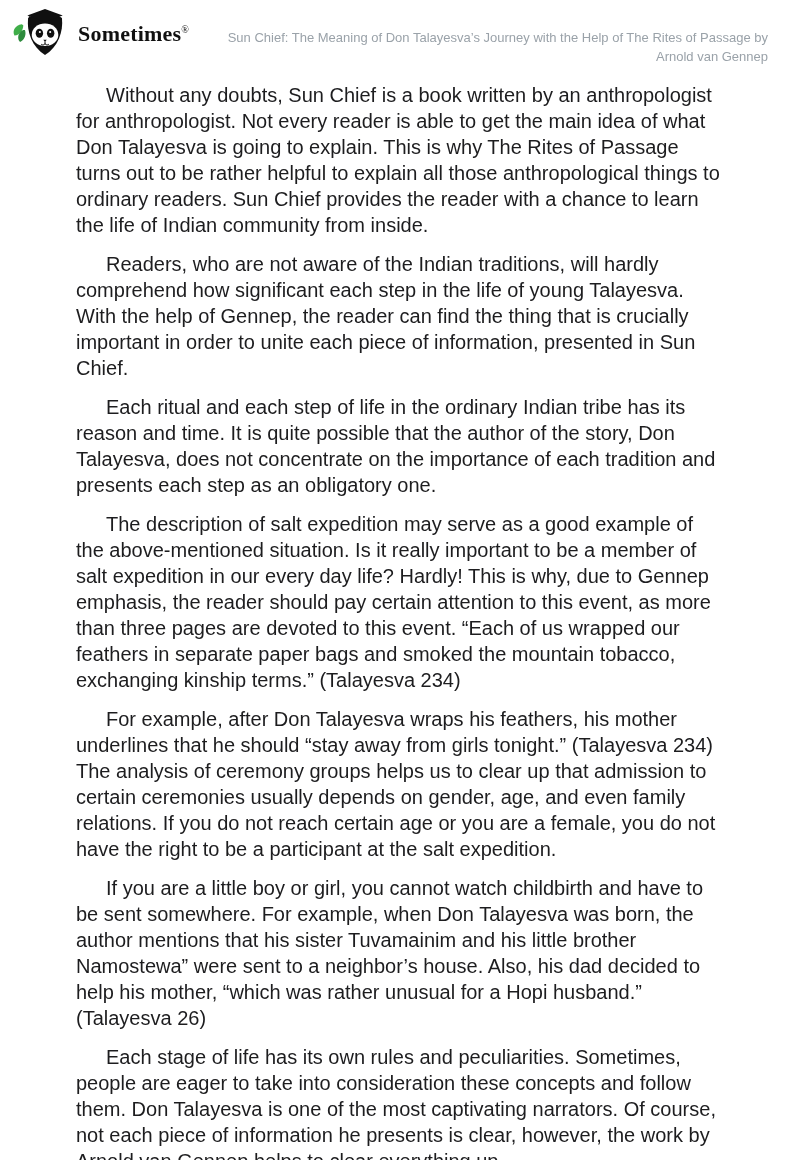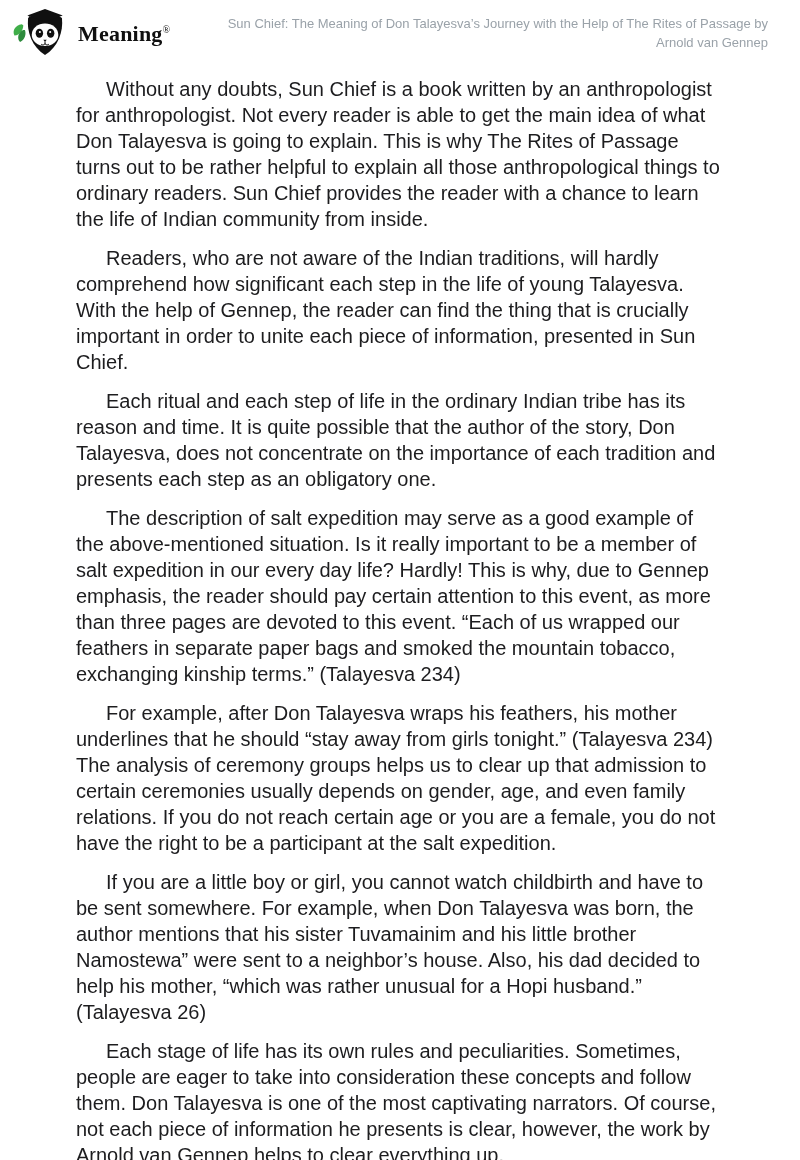--- a/index.html
+++ b/index.html
@@ -43,21 +43,21 @@
     color: #101010;
     letter-spacing: 0.2px;
   }
   .wordmark sup {
     font-size: 10px;
     font-weight: 400;
     vertical-align: super;
   }
   .doc-title {
     max-width: 565px;
-    margin-top: 6px;
+    margin-top: 20px;
     text-align: right;
     font-size: 13px;
     line-height: 19px;
     color: #9aa2a9;
   }
   
   .content {
     flex: 1 1 auto;
     padding: 16px 76px 0 76px;
   }
@@ -105,21 +105,21 @@
 
           <ellipse cx="34" cy="31" rx="4.6" ry="5.6" fill="#101010"></ellipse>
           <ellipse cx="48" cy="31" rx="4.6" ry="5.6" fill="#101010"></ellipse>
           <circle cx="34.6" cy="29.6" r="1.3" fill="#ffffff"></circle>
           <circle cx="47.4" cy="29.6" r="1.3" fill="#ffffff"></circle>
 
           <path d="M38.8 39 L43.2 39 L41 41.6 Z" fill="#101010"></path>
           <path d="M41 41.6 L41 44.2 M41 44.2 C39.5 46 37.8 46 36.6 45 M41 44.2 C42.5 46 44.2 46 45.4 45" stroke="#101010" stroke-width="1.2" fill="none" stroke-linecap="round"></path>
         </svg>
       </span>
-      <span class="wordmark"><span>Meaning</span><sup>®</sup></span>
+      <span class="wordmark"><span>Sometimes</span><sup>®</sup></span>
     </div>
     <div class="doc-title">Sun Chief: The Meaning of Don Talayesva’s Journey with the Help of The Rites of Passage by Arnold van Gennep</div>
   </header>
 
   <main class="content">
     <p>Without any doubts, Sun Chief is a book written by an anthropologist for anthropologist. Not every reader is able to get the main idea of what Don Talayesva is going to explain. This is why The Rites of Passage turns out to be rather helpful to explain all those anthropological things to ordinary readers. Sun Chief provides the reader with a chance to learn the life of Indian community from inside.</p>
     <p>Readers, who are not aware of the Indian traditions, will hardly comprehend how significant each step in the life of young Talayesva. With the help of Gennep, the reader can find the thing that is crucially important in order to unite each piece of information, presented in Sun Chief.</p>
     <p>Each ritual and each step of life in the ordinary Indian tribe has its reason and time. It is quite possible that the author of the story, Don Talayesva, does not concentrate on the importance of each tradition and presents each step as an obligatory one.</p>
     <p>The description of salt expedition may serve as a good example of the above-mentioned situation. Is it really important to be a member of salt expedition in our every day life? Hardly! This is why, due to Gennep emphasis, the reader should pay certain attention to this event, as more than three pages are devoted to this event. “Each of us wrapped our feathers in separate paper bags and smoked the mountain tobacco, exchanging kinship terms.” (Talayesva 234)</p>
     <p>For example, after Don Talayesva wraps his feathers, his mother underlines that he should “stay away from girls tonight.” (Talayesva 234) The analysis of ceremony groups helps us to clear up that admission to certain ceremonies usually depends on gender, age, and even family relations. If you do not reach certain age or you are a female, you do not have the right to be a participant at the salt expedition.</p>

